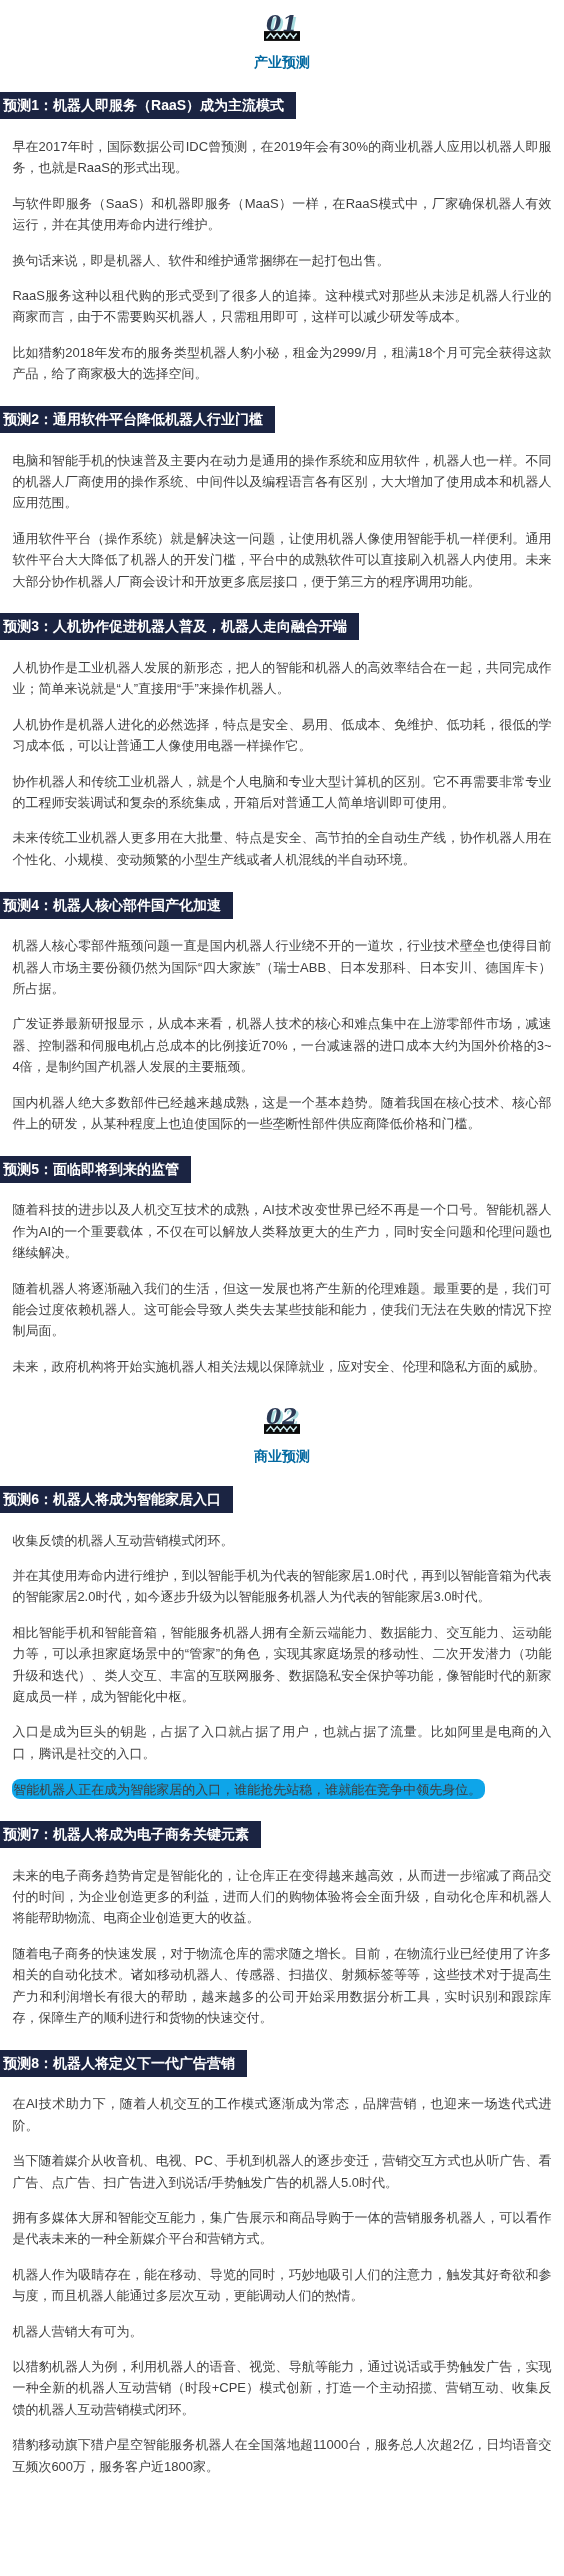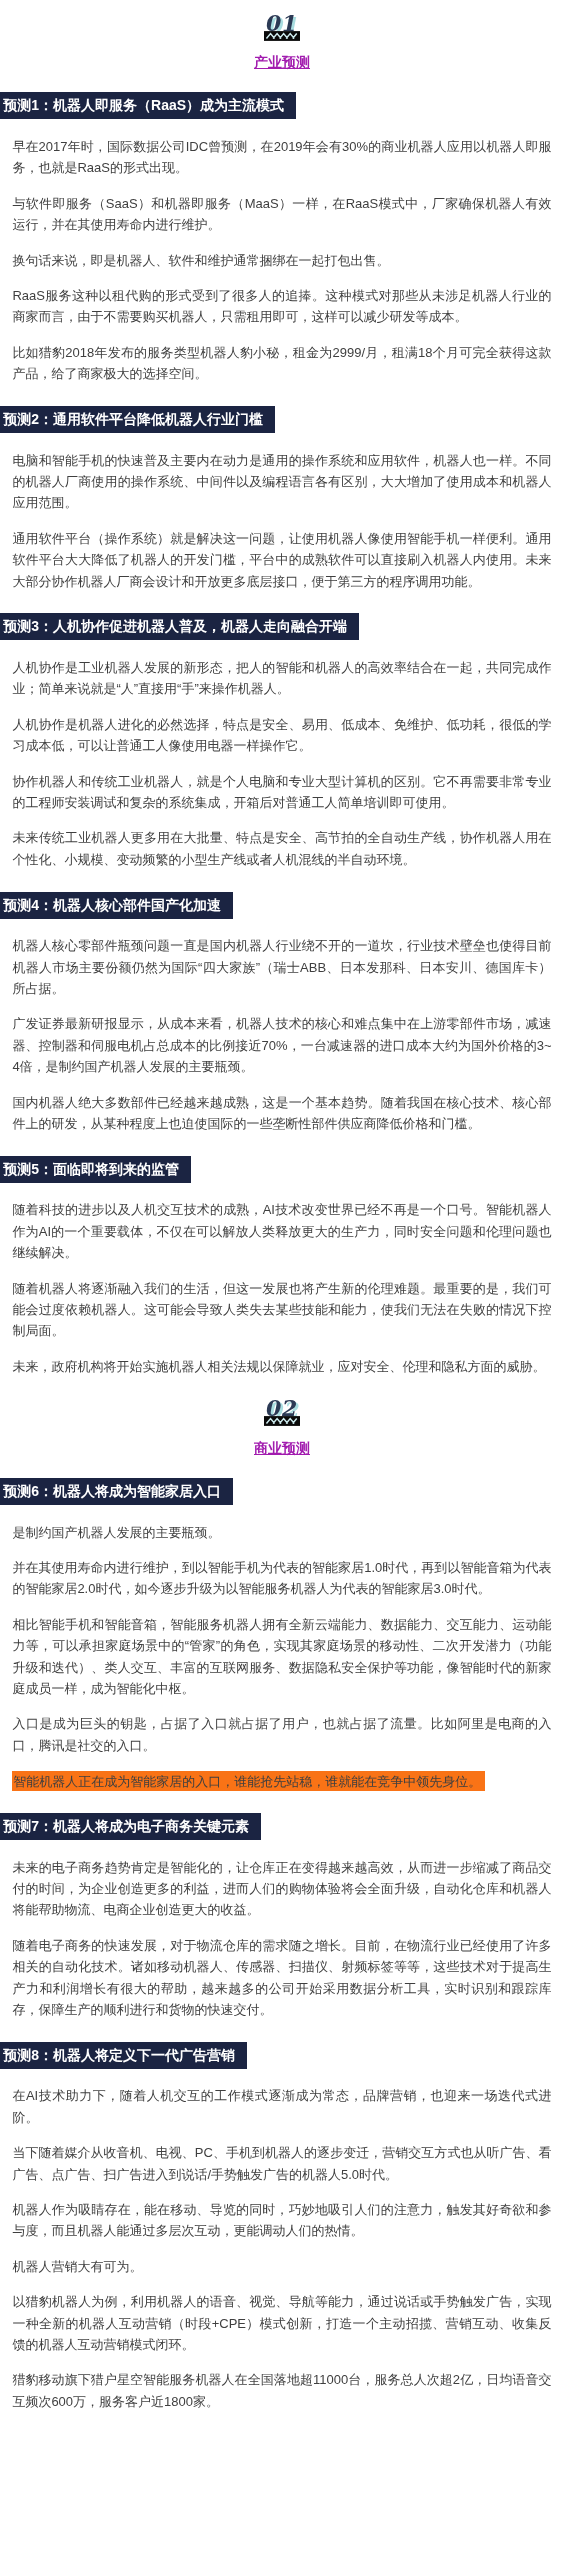--- a/index.html
+++ b/index.html
@@ -3,55 +3,56 @@
 <meta charset="utf-8">
 <style>
   html,body{margin:0;padding:0;background:#ffffff;}
   body{
     width:564px;
     font-family:"Liberation Sans","DejaVu Sans",sans-serif;
     color:#3f3f3f;
     -webkit-font-smoothing:antialiased;
   }
   .article{padding:6.6px 12.4px 28px;}
-  .section-header{text-align:center;padding-top:5px;margin-top:15px;}
+  .section-header{text-align:center;padding-top:5px;margin-top:23px;}
   .section-header:first-child{margin-top:0;}
   .section-number{
     display:inline-block;
     font-family:"DejaVu Serif","Liberation Serif",serif;
     font-style:italic;font-weight:bold;
     font-size:22px;line-height:23px;
     color:#2c3a55;
     text-shadow:2.5px 1.6px 0 #a9dde0;
     letter-spacing:0.8px;
   }
   .zigzag-badge{width:36px;height:10px;margin:-4.1px auto 0;line-height:0;}
-  .section-title{font-size:14px;font-weight:bold;color:#a21caf;margin-top:12.4px;line-height:18px;text-decoration:underline;}
+  .section-title{font-size:14px;font-weight:bold;color:#0369a1;margin-top:12.4px;line-height:18px;}
   .heading-row{margin:21.4px 0 16.5px;}
   .pred-heading{
     display:inline-block;
     background:#1b2442;
     color:#ffffff;
     font-size:14px;font-weight:bold;
     line-height:18px;
     padding:4.1px 11.5px 5px 3.3px;
     margin-left:-12.4px;
   }
   .para{
     font-size:13px;
     line-height:21.4px;
     margin:14px 0;
     text-align:justify;
     word-break:break-all;
   }
   .hl{
-    background:#f97316;
+    background:#0ea5e9;
     padding:2.5px 4.1px 2.5px 0.8px;
     -webkit-box-decoration-break:clone;
     box-decoration-break:clone;
+    border-radius:8px;
   }
 </style>
 </head>
 <body>
 
 <div class="article" id="article-root">
     <div class="section-header"><div class="section-number">01</div><div class="zigzag-badge"><svg width="36" height="10" viewBox="0 0 44 12" xmlns="http://www.w3.org/2000/svg">
           <rect width="44" height="12" fill="#0a0a0a"></rect>
           <path d="M3 9 8 3 13 9 M11 9 16 3 21 9 M19 9 24 3 29 9 M27 9 32 3 37 9 M35 9 40 3" fill="none" stroke="#cdebee" stroke-width="1.8"></path>
         </svg></div><div class="section-title">产业预测</div></div>
@@ -75,29 +76,30 @@
     <p class="para">国内机器人绝大多数部件已经越来越成熟，这是一个基本趋势。随着我国在核心技术、核心部件上的研发，从某种程度上也迫使国际的一些垄断性部件供应商降低价格和门槛。</p>
     <div class="heading-row"><div class="pred-heading">预测5：面临即将到来的监管</div></div>
     <p class="para">随着科技的进步以及人机交互技术的成熟，AI技术改变世界已经不再是一个口号。智能机器人作为AI的一个重要载体，不仅在可以解放人类释放更大的生产力，同时安全问题和伦理问题也继续解决。</p>
     <p class="para">随着机器人将逐渐融入我们的生活，但这一发展也将产生新的伦理难题。最重要的是，我们可能会过度依赖机器人。这可能会导致人类失去某些技能和能力，使我们无法在失败的情况下控制局面。</p>
     <p class="para">未来，政府机构将开始实施机器人相关法规以保障就业，应对安全、伦理和隐私方面的威胁。</p>
     <div class="section-header"><div class="section-number">02</div><div class="zigzag-badge"><svg width="36" height="10" viewBox="0 0 44 12" xmlns="http://www.w3.org/2000/svg">
           <rect width="44" height="12" fill="#0a0a0a"></rect>
           <path d="M3 9 8 3 13 9 M11 9 16 3 21 9 M19 9 24 3 29 9 M27 9 32 3 37 9 M35 9 40 3" fill="none" stroke="#cdebee" stroke-width="1.8"></path>
         </svg></div><div class="section-title">商业预测</div></div>
     <div class="heading-row"><div class="pred-heading">预测6：机器人将成为智能家居入口</div></div>
-    <p class="para">是制约国产机器人发展的主要瓶颈。</p>
+    <p class="para">收集反馈的机器人互动营销模式闭环。</p>
     <p class="para">并在其使用寿命内进行维护，到以智能手机为代表的智能家居1.0时代，再到以智能音箱为代表的智能家居2.0时代，如今逐步升级为以智能服务机器人为代表的智能家居3.0时代。</p>
     <p class="para">相比智能手机和智能音箱，智能服务机器人拥有全新云端能力、数据能力、交互能力、运动能力等，可以承担家庭场景中的“管家”的角色，实现其家庭场景的移动性、二次开发潜力（功能升级和迭代）、类人交互、丰富的互联网服务、数据隐私安全保护等功能，像智能时代的新家庭成员一样，成为智能化中枢。</p>
     <p class="para">入口是成为巨头的钥匙，占据了入口就占据了用户，也就占据了流量。比如阿里是电商的入口，腾讯是社交的入口。</p>
     <p class="para"><span class="hl">智能机器人正在成为智能家居的入口，谁能抢先站稳，谁就能在竞争中领先身位。</span></p>
     <div class="heading-row"><div class="pred-heading">预测7：机器人将成为电子商务关键元素</div></div>
     <p class="para">未来的电子商务趋势肯定是智能化的，让仓库正在变得越来越高效，从而进一步缩减了商品交付的时间，为企业创造更多的利益，进而人们的购物体验将会全面升级，自动化仓库和机器人将能帮助物流、电商企业创造更大的收益。</p>
     <p class="para">随着电子商务的快速发展，对于物流仓库的需求随之增长。目前，在物流行业已经使用了许多相关的自动化技术。诸如移动机器人、传感器、扫描仪、射频标签等等，这些技术对于提高生产力和利润增长有很大的帮助，越来越多的公司开始采用数据分析工具，实时识别和跟踪库存，保障生产的顺利进行和货物的快速交付。</p>
     <div class="heading-row"><div class="pred-heading">预测8：机器人将定义下一代广告营销</div></div>
     <p class="para">在AI技术助力下，随着人机交互的工作模式逐渐成为常态，品牌营销，也迎来一场迭代式进阶。</p>
     <p class="para">当下随着媒介从收音机、电视、PC、手机到机器人的逐步变迁，营销交互方式也从听广告、看广告、点广告、扫广告进入到说话/手势触发广告的机器人5.0时代。</p>
+    <p class="para">拥有多媒体大屏和智能交互能力，集广告展示和商品导购于一体的营销服务机器人，可以看作是代表未来的一种全新媒介平台和营销方式。</p>
     <p class="para">机器人作为吸睛存在，能在移动、导览的同时，巧妙地吸引人们的注意力，触发其好奇欲和参与度，而且机器人能通过多层次互动，更能调动人们的热情。</p>
     <p class="para">机器人营销大有可为。</p>
     <p class="para">以猎豹机器人为例，利用机器人的语音、视觉、导航等能力，通过说话或手势触发广告，实现一种全新的机器人互动营销（时段+CPE）模式创新，打造一个主动招揽、营销互动、收集反馈的机器人互动营销模式闭环。</p>
     <p class="para">猎豹移动旗下猎户星空智能服务机器人在全国落地超11000台，服务总人次超2亿，日均语音交互频次600万，服务客户近1800家。</p>
   </div>
 
 
 </body></html>

